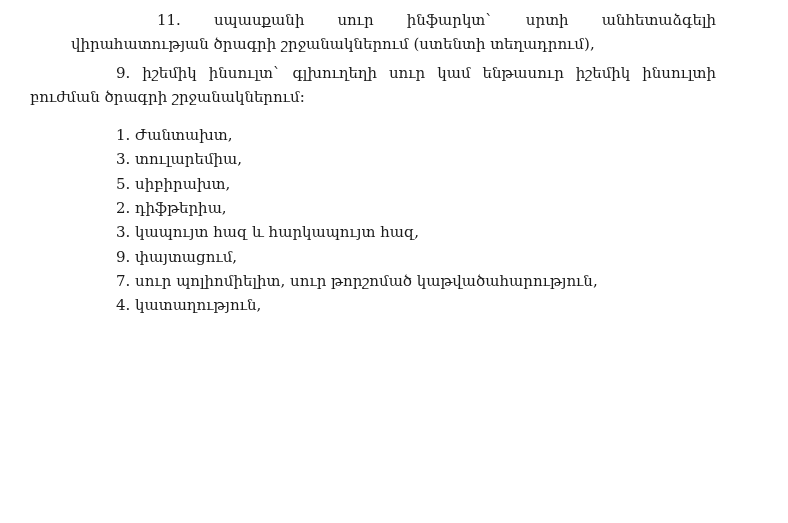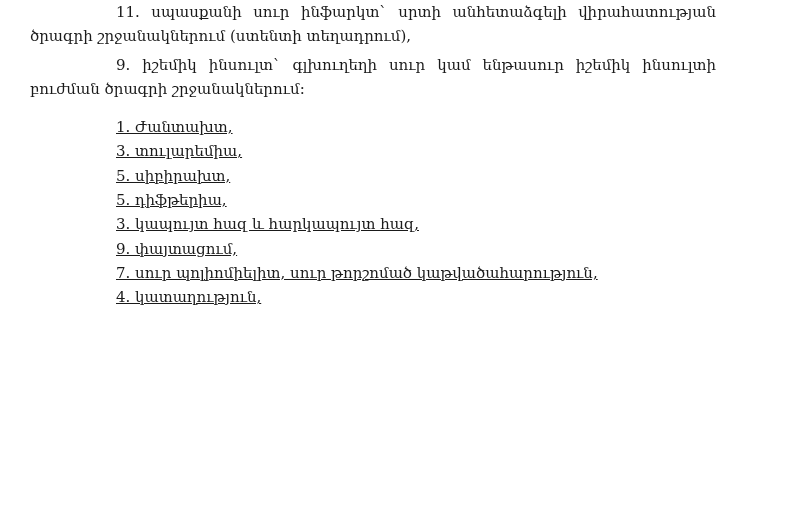--- a/index.html
+++ b/index.html
@@ -23,35 +23,35 @@
   }
   .para {
     font-size: 15px;
     line-height: 1.62;
     text-align: justify;
     text-justify: inter-word;
     margin: 0 0 4px 0;
     text-indent: 86px;
   }
   .para.first {
-    padding-top: 0;
+    padding-top: 8px;
+    margin-left: 41px;
   }
   .heading {
     font-size: 15px;
     line-height: 1.62;
     text-align: center;
     margin: 0;
     text-indent: 0;
     padding-top: 40px;
   }
   .list {
     margin: 0;
     padding: 0;
     list-style: none;
-    text-decoration: underline;
   }
   .list li {
     font-size: 15px;
     line-height: 1.62;
     text-align: left;
     text-indent: 86px;
     margin: 0;
     padding: 0;
   }
   .gap-after-heading {
@@ -65,20 +65,20 @@
 
   <p class="para first">11. սպասքանի սուր ինֆարկտ` սրտի անհետաձգելի վիրահատության ծրագրի շրջանակներում (ստենտի տեղադրում),</p>
   <p class="para">9. իշեմիկ ինսուլտ` գլխուղեղի սուր կամ ենթասուր իշեմիկ ինսուլտի բուժման ծրագրի շրջանակներում:</p>
 
   <div class="gap-after-heading"></div>
 
   <ul class="list">
     <li>1. Ժանտախտ,</li>
     <li>3. տուլարեմիա,</li>
     <li>5. սիբիրախտ,</li>
-    <li>5. դիֆթերիա,</li>
+    <li>2. դիֆթերիա,</li>
     <li>3. կապույտ հազ և հարկապույտ հազ,</li>
     <li>9. փայտացում,</li>
     <li>7. սուր պոլիոմիելիտ, սուր թորշոմած կաթվածահարություն,</li>
     <li>4. կատաղություն,</li>
   </ul>
 
 </div>
 
 </body></html>

